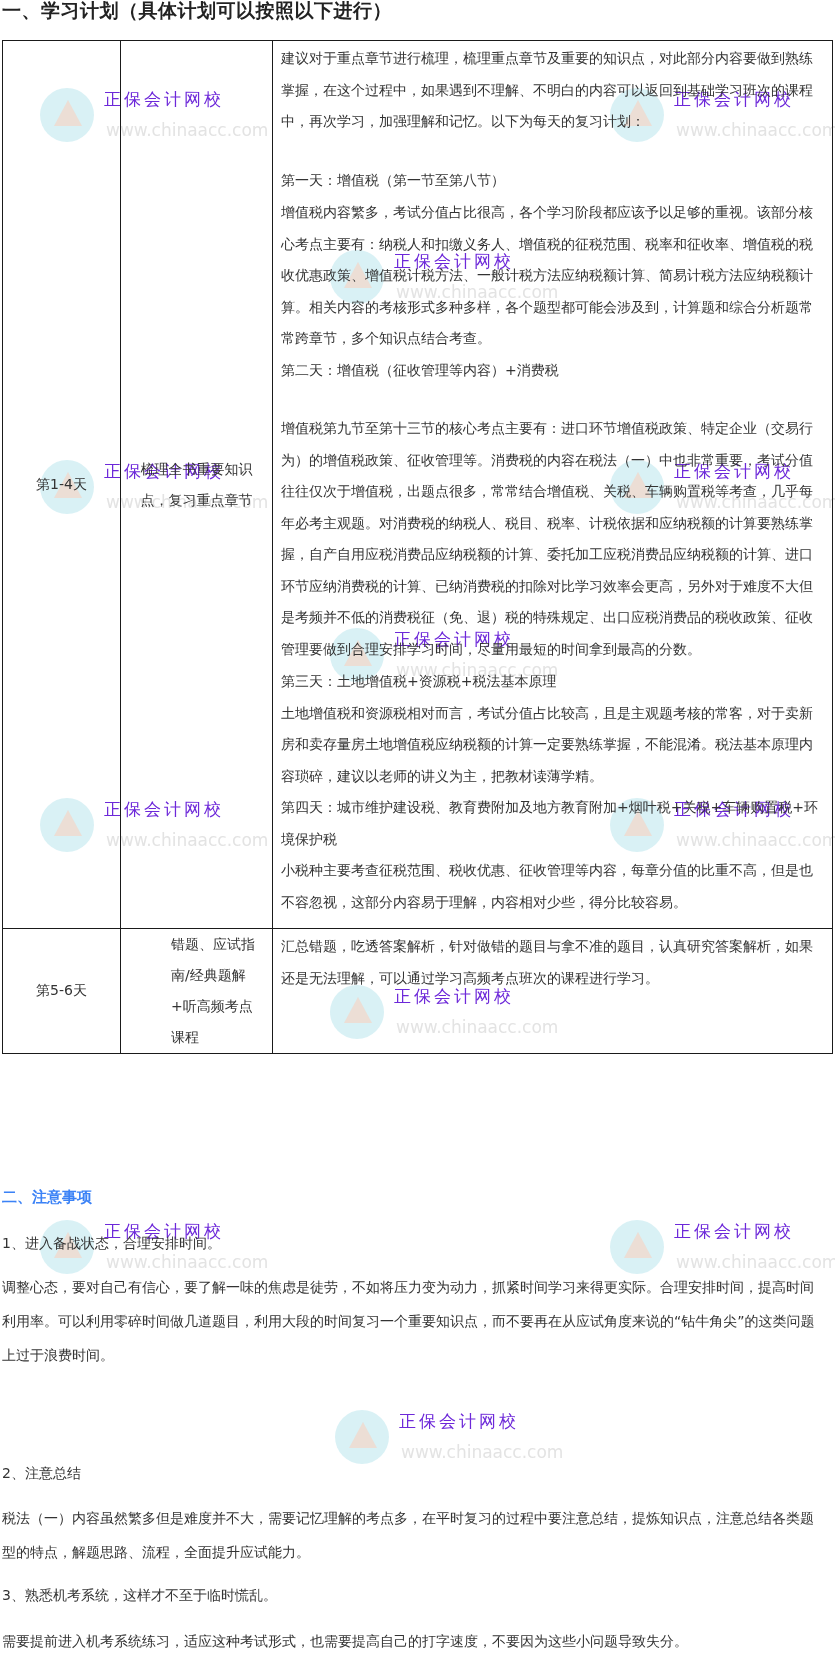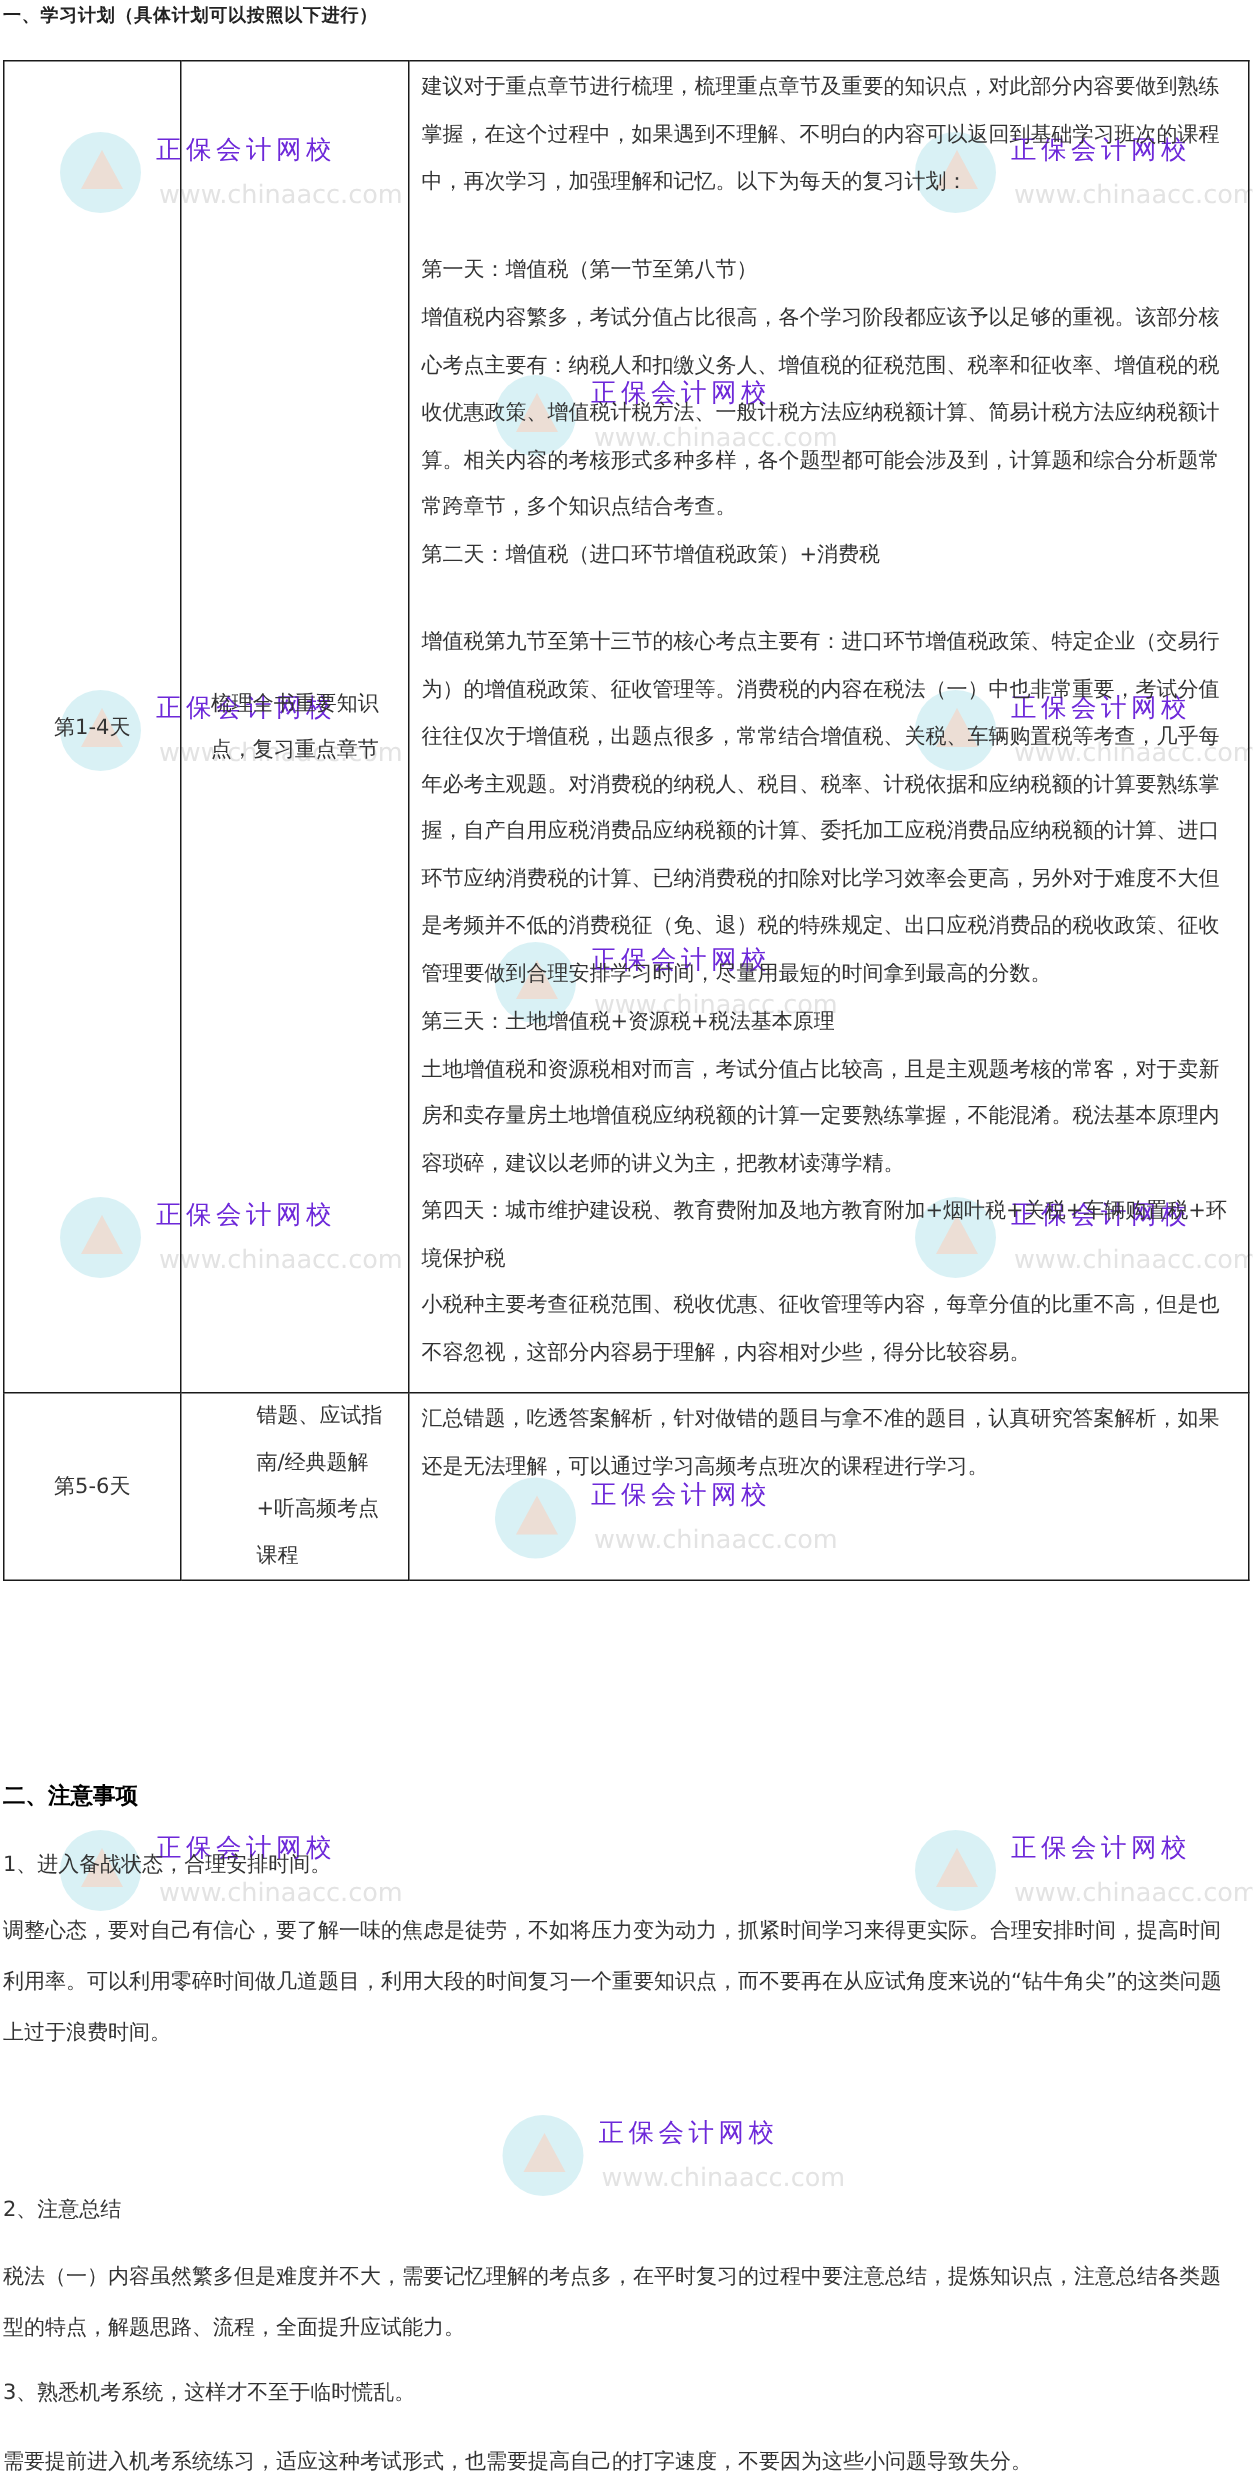--- a/index.html
+++ b/index.html
@@ -1,33 +1,33 @@
 <!DOCTYPE html>
 <html><head>
 <meta charset="utf-8">
 <style>
   html, body { margin:0; padding:0; background:#ffffff; }
   body { width:835px; height:1658px; position:relative; overflow:hidden;
          font-family:"DejaVu Sans", "Liberation Sans", sans-serif; color:#333333; }
-  .heading1 { position:absolute; left:2px; top:0px; font-size:12px; font-weight:bold; color:#222; line-height:20px; letter-spacing:0.5px; }
+  .heading1 { position:absolute; left:2px; top:0px; font-size:19px; font-weight:bold; color:#222; line-height:20px; letter-spacing:0.5px; }
   table.plan { position:absolute; left:2px; top:40px; width:831px; border-collapse:collapse; table-layout:fixed; font-size:14px; color:#333; }
   table.plan td { border:1.5px solid #1a1a1a; vertical-align:middle; padding:0; }
   td.c1 { width:117px; text-align:center; }
   td.c2 { width:151px; text-align:center; }
   td.c2 div { padding:0 8px; line-height:31px; }
   td.c3 { padding:2px 6px 10px 8px !important; line-height:31.5px; text-align:left; }
   td.c3 p { margin:0; }
   td.c3 .gap { margin-top:28px;font-family:Liberation Mono, monospace; }
   .row-main td.c3 { vertical-align:top; }
   .row-short td { height:70px; }
   .row-short td.c3 { vertical-align:top; padding-top:2px !important; }
   .row-rest td { height:64px; }
   .row-rest td.c1, .row-rest td.c2, .row-rest td.c3 { vertical-align:top; padding-top:2px !important; line-height:31px; }
   .sec { position:absolute; left:2px; font-size:14px; color:#333; line-height:34px; }
-  .sec.h2 { font-weight:bold; font-size:15px; color:#000000; }
+  .sec.h2 { font-weight:bold; font-size:15px; color:#3b82f6; }
   .wm { position:absolute; pointer-events:none; }
   .wm .circle { position:absolute; left:0; top:0; width:54px; height:54px; border-radius:50%; background:#cfeef3; opacity:0.8; }
   .wm .tri { position:absolute; left:14px; top:12px; width:0; height:0; border-left:14px solid transparent; border-right:14px solid transparent; border-bottom:26px solid #f3d6c8; opacity:0.7; }
   .wm .cn { position:absolute; left:64px; top:0px; font-size:17px; color:#6d28d9; letter-spacing:3px; white-space:nowrap; }
   .wm .url { position:absolute; left:66px; top:32px; font-size:17px; color:#e3e3e3; white-space:nowrap; }
   .content { position:relative; z-index:2; }
 </style>
 </head>
 <body>
 
@@ -111,21 +111,21 @@
     <tbody>
         <tr class="row-main">
       <td class="c1"><span>第1-4天</span></td>
       <td class="c2">
             <div>梳理全书重要知识点，复习重点章节</div>
           </td>
       <td class="c3">
         <p>建议对于重点章节进行梳理，梳理重点章节及重要的知识点，对此部分内容要做到熟练掌握，在这个过程中，如果遇到不理解、不明白的内容可以返回到基础学习班次的课程中，再次学习，加强理解和记忆。以下为每天的复习计划：</p>
         <p class="gap">第一天：增值税（第一节至第八节）</p>
         <p>增值税内容繁多，考试分值占比很高，各个学习阶段都应该予以足够的重视。该部分核心考点主要有：纳税人和扣缴义务人、增值税的征税范围、税率和征收率、增值税的税收优惠政策、增值税计税方法、一般计税方法应纳税额计算、简易计税方法应纳税额计算。相关内容的考核形式多种多样，各个题型都可能会涉及到，计算题和综合分析题常常跨章节，多个知识点结合考查。</p>
-        <p>第二天：增值税（进口环节增值税政策）+消费税</p>
+        <p>第二天：增值税（征收管理等内容）+消费税</p>
         <p class="gap">增值税第九节至第十三节的核心考点主要有：进口环节增值税政策、特定企业（交易行为）的增值税政策、征收管理等。消费税的内容在税法（一）中也非常重要，考试分值往往仅次于增值税，出题点很多，常常结合增值税、关税、车辆购置税等考查，几乎每年必考主观题。对消费税的纳税人、税目、税率、计税依据和应纳税额的计算要熟练掌握，自产自用应税消费品应纳税额的计算、委托加工应税消费品应纳税额的计算、进口环节应纳消费税的计算、已纳消费税的扣除对比学习效率会更高，另外对于难度不大但是考频并不低的消费税征（免、退）税的特殊规定、出口应税消费品的税收政策、征收管理要做到合理安排学习时间，尽量用最短的时间拿到最高的分数。</p>
         <p>第三天：土地增值税+资源税+税法基本原理</p>
         <p>土地增值税和资源税相对而言，考试分值占比较高，且是主观题考核的常客，对于卖新房和卖存量房土地增值税应纳税额的计算一定要熟练掌握，不能混淆。税法基本原理内容琐碎，建议以老师的讲义为主，把教材读薄学精。</p>
         <p>第四天：城市维护建设税、教育费附加及地方教育附加+烟叶税+关税+车辆购置税+环境保护税</p>
         <p>小税种主要考查征税范围、税收优惠、征收管理等内容，每章分值的比重不高，但是也不容忽视，这部分内容易于理解，内容相对少些，得分比较容易。</p>
       </td>
     </tr>
     <tr class="row-short">
       <td class="c1"><span>第5-6天</span></td>
       <td class="c2" style="vertical-align:top;">

